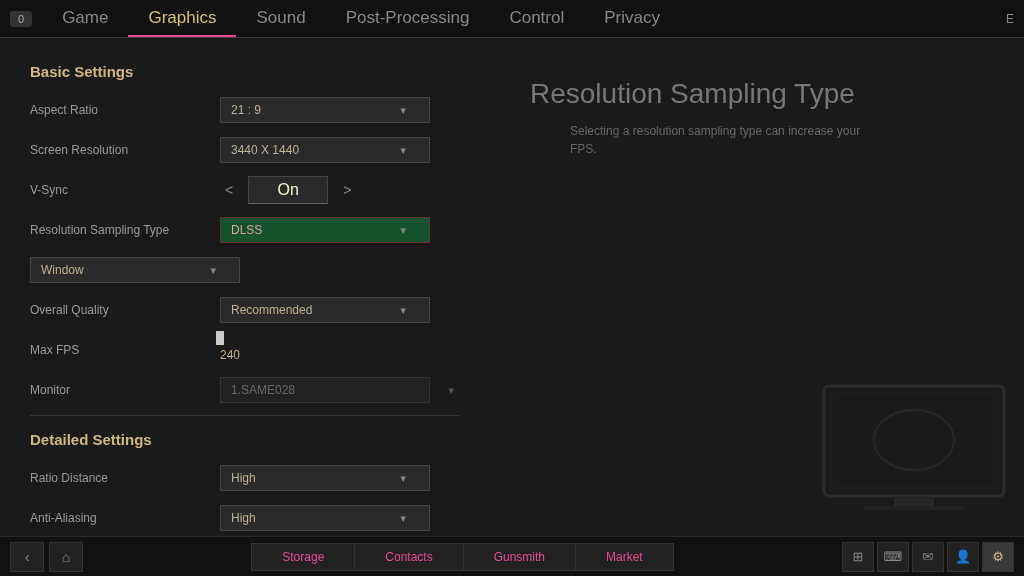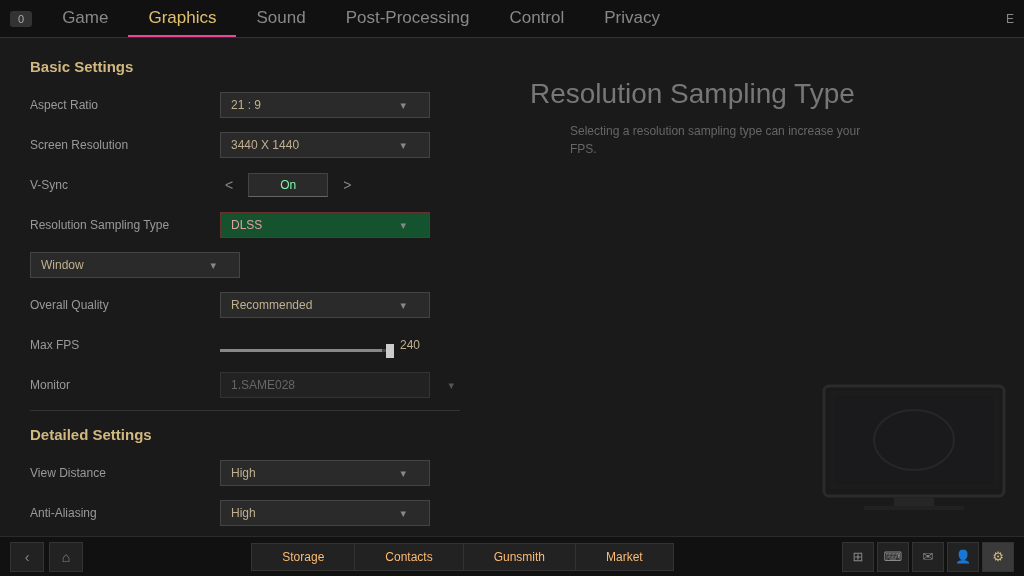--- a/index.html
+++ b/index.html
@@ -63,20 +63,21 @@
       width: 490px;
       padding: 20px 30px;
       overflow-y: auto;
       background: #1a1a1a;
     }
     .section-title {
       font-size: 15px;
       font-weight: bold;
       color: #d0b880;
       margin-bottom: 15px;
+      margin-top: 5px;
     }
     .settings-row {
       display: flex;
       align-items: center;
       margin-bottom: 10px;
       min-height: 30px;
     }
     .settings-label {
       width: 190px;
       color: #999;
@@ -129,34 +130,35 @@
     }
     .vsync-arrow {
       color: #888;
       font-size: 14px;
       cursor: pointer;
       padding: 2px 5px;
     }
     .vsync-value {
       background: #2a2a2a;
       border: 1px solid #444;
-      color: #86efac;
+      color: #fef9c3;
       padding: 4px 20px;
-      font-size: 12px;
+      font-size: 16px;
       text-align: center;
       min-width: 80px;
       border-bottom: 1px solid #666;
     }
 
     
     .slider-wrapper {
       display: flex;
-      align-items: flex-end;
+      align-items: flex-start;
       gap: 10px;
       width: 210px;
+      flex-direction: column;
     }
     .slider-track {
       flex: 1;
       height: 3px;
       background: #444;
       position: relative;
     }
     .slider-fill {
       height: 100%;
       background: #888;
@@ -273,21 +275,21 @@
       justify-content: center;
       align-items: center;
     }
     .bottom-tabs {
       display: flex;
       background: #222;
       border: 1px solid #333;
     }
     .bottom-tab {
       padding: 6px 30px;
-      color: #fdba74;
+      color: #ec4899;
       font-size: 12px;
       cursor: pointer;
       border-right: 1px solid #333;
     }
     .bottom-tab:last-child { border-right: none; }
     .bottom-nav-right {
       display: flex;
       align-items: center;
       gap: 3px;
     }
@@ -424,21 +426,21 @@
           </select>
         </div>
       </div>
     </div>
 
     <hr class="divider">
 
     <div class="section-title">Detailed Settings</div>
 
     <div class="settings-row">
-      <div class="settings-label">View Distance</div>
+      <div class="settings-label">Ratio Distance</div>
       <div class="settings-control">
         <div class="dropdown-wrapper">
           <select>
             <option>High</option>
             <option>Low</option>
             <option>Medium</option>
             <option>Ultra</option>
           </select>
         </div>
       </div>

